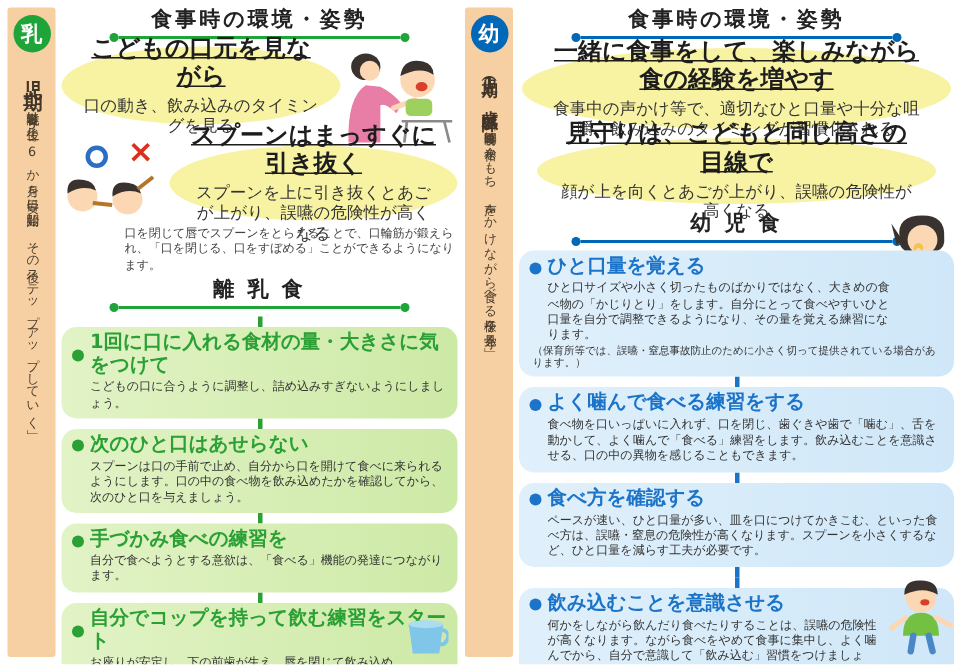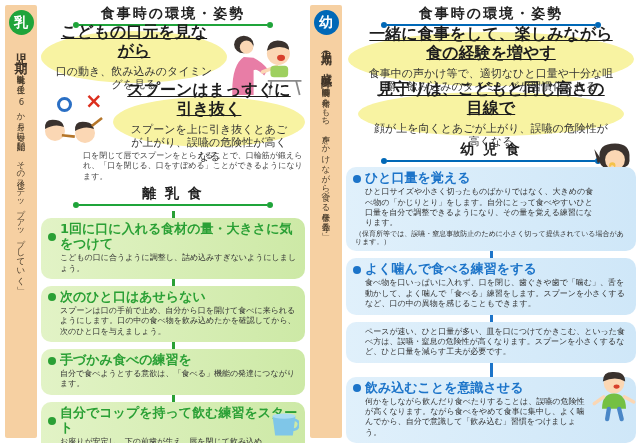--- a/index.html
+++ b/index.html
@@ -224,24 +224,28 @@
           </div>
         <div class="box-body" style="margin-right:34px">ひと口サイズや小さく切ったものばかりではなく、大きめの食べ物の「かじりとり」をします。自分にとって食べやすいひと口量を自分で調整できるようになり、その量を覚える練習になります。</div>
         <div class="box-note">（保育所等では、誤嚥・窒息事故防止のために小さく切って提供されている場合があります。）</div>
       </div>
       <div class="connector connector-blue"></div>
       <div class="tipbox tipbox-blue">
         <div class="box-titlerow">
             <span class="bullet bullet-blue"></span>
           <span class="box-title box-title-blue">よく噛んで食べる練習をする</span>
           </div>
-        <div class="box-body">食べ物を口いっぱいに入れず、口を閉じ、歯ぐきや歯で「噛む」、舌を動かして、よく噛んで「食べる」練習をします。スプーンを小さくするなど、口の中の異物を感じることもできます。</div>
-      </div>
-      <div class="connector connector-blue"></div>
-      <div class="tipbox tipbox-blue">
+        <div class="box-body">食べ物を口いっぱいに入れず、口を閉じ、歯ぐきや歯で「噛む」、舌を動かして、よく噛んで「食べる」練習をします。飲み込むことを意識させる、口の中の異物を感じることもできます。</div>
+      </div>
+      <div class="connector connector-blue"></div>
+      <div class="tipbox tipbox-blue">
+        <div class="box-titlerow">
+            <span class="bullet bullet-blue"></span>
+          <span class="box-title box-title-blue">食べ方を確認する</span>
+          </div>
         <div class="box-body">ペースが速い、ひと口量が多い、皿を口につけてかきこむ、といった食べ方は、誤嚥・窒息の危険性が高くなります。スプーンを小さくするなど、ひと口量を減らす工夫が必要です。</div>
       </div>
       <div class="connector connector-blue"></div>
       <div class="connector connector-blue"></div>
       <div class="tipbox tipbox-blue">
         <svg class="boy-art" width="48" height="54" viewBox="0 0 56 62">
           <circle cx="28" cy="16" r="12" fill="#fbd7b4"></circle>
           <path d="M15 14 Q15 2 28 3 Q41 3 41 14 Q30 7 15 14 Z" fill="#3a322e"></path>
           <ellipse cx="31" cy="20" rx="3.5" ry="2.5" fill="#d8402c"></ellipse>
           <path d="M14 46 Q14 28 28 28 Q42 28 42 46 Z" fill="#74c043"></path>

